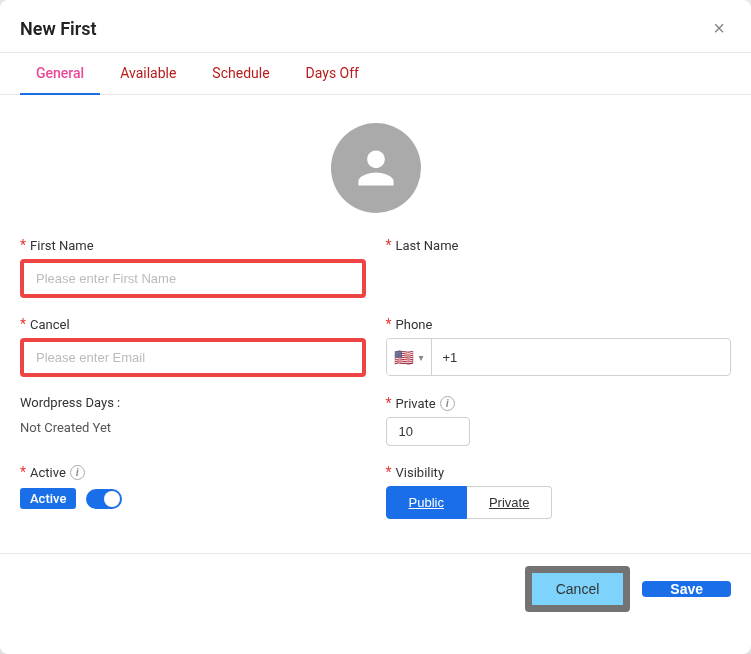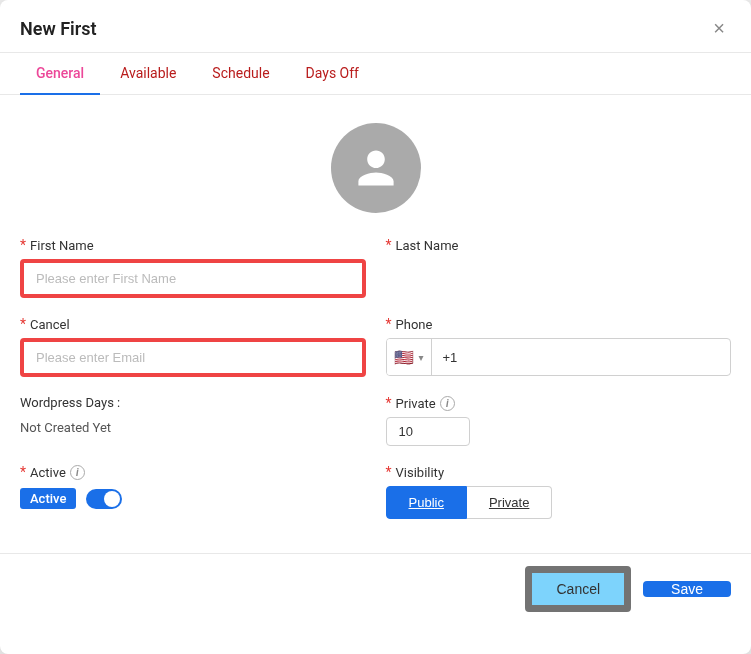--- a/index.html
+++ b/index.html
@@ -256,21 +256,21 @@
       cursor: pointer;
     }
     .btn-save {
       padding: 0 28px;
       border: none;
       border-radius: 4px;
       background: #1a6fe8;
       font-size: 14px;
       color: #fff;
       cursor: pointer;
-      font-weight: 400;
+      font-weight: 700;
     }
     .chevron {
       font-size: 10px;
       color: #888;
     }
   </style>
 </head>
 <body>
 
 <div class="modal">

